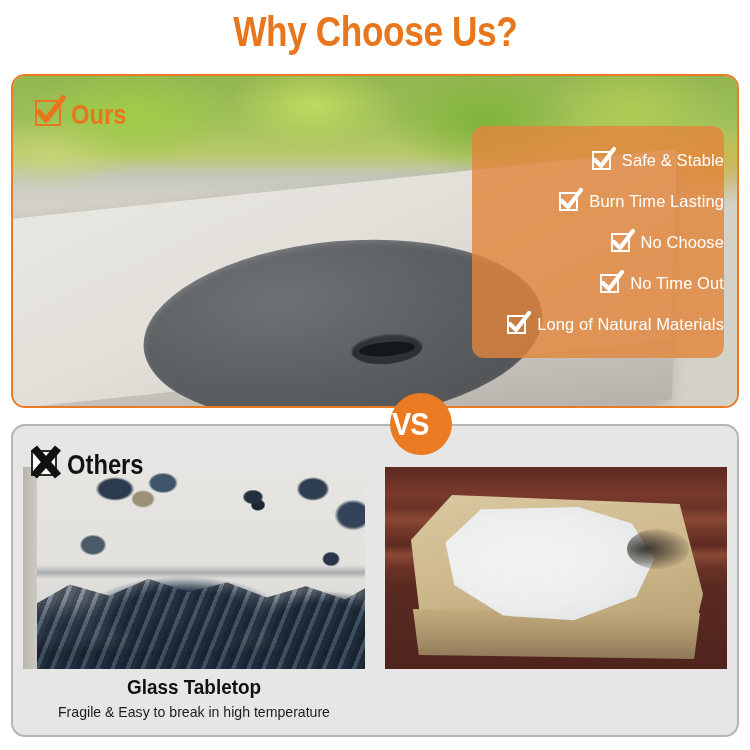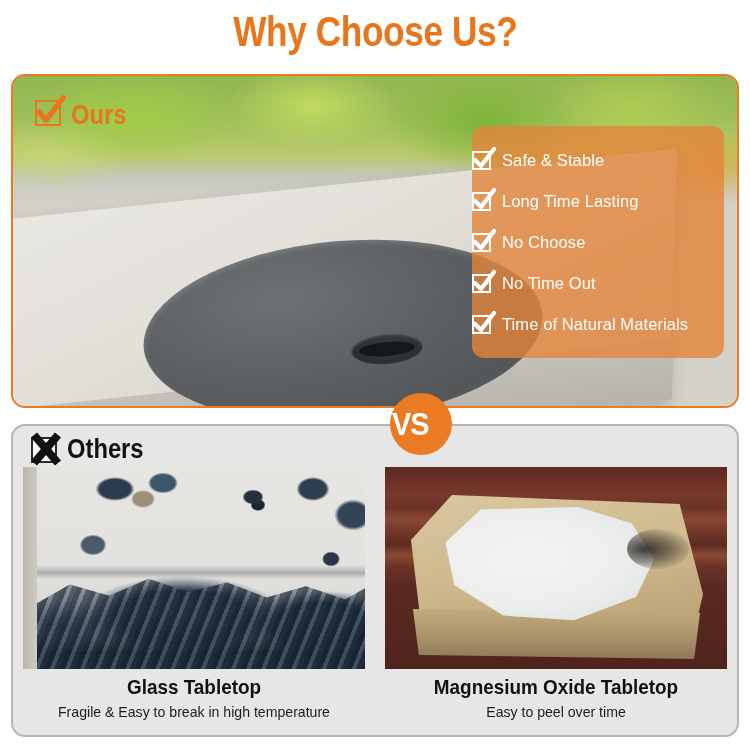--- a/index.html
+++ b/index.html
@@ -156,20 +156,22 @@
     border-radius: 12px;
     z-index: 5;
     padding: 14px 0 0 0;
     box-sizing: border-box;
   }
   .feature-row {
     display: flex;
     align-items: center;
     gap: 11px;
     height: 41px;
+    padding-left: 22px;
+    justify-content: flex-end;
   }
   .check-box-white {
     position: relative;
     width: 19px;
     height: 19px;
     border: 2px solid #ffffff;
     box-sizing: border-box;
     flex: 0 0 auto;
   }
   .check-box-white svg { position: absolute; left: -4px; top: -8px; }
@@ -213,23 +215,22 @@
     height: 313px;
     border: 2px solid #b5b5b5;
     border-radius: 14px;
     background: #e6e6e6;
     overflow: hidden;
     box-sizing: border-box;
   }
   .badge-others {
     position: absolute;
     left: 18px;
-    top: 8px;
-    display: flex;
-    align-items: center;
+    top: 24px;
+    display: flex;
     gap: 10px;
     z-index: 6;
   }
   .x-box {
     position: relative;
     width: 26px;
     height: 26px;
     border: 2px solid #2b2b2b;
     box-sizing: border-box;
     background: #ffffff;
@@ -410,21 +411,21 @@
       </span>
       <span class="feature-label">Safe &amp; Stable</span>
     </div>
 
     <div class="feature-row">
       <span class="check-box-white">
         <svg width="28" height="28" viewBox="0 0 28 28" aria-hidden="true">
           <path d="M5 15 L11 21 L24 4" fill="none" stroke="#ffffff" stroke-width="4.2" stroke-linecap="round" stroke-linejoin="round"></path>
         </svg>
       </span>
-      <span class="feature-label">Long Time Lasting</span>
+      <span class="feature-label">Burn Time Lasting</span>
     </div>
 
     <div class="feature-row">
       <span class="check-box-white">
         <svg width="28" height="28" viewBox="0 0 28 28" aria-hidden="true">
           <path d="M5 15 L11 21 L24 4" fill="none" stroke="#ffffff" stroke-width="4.2" stroke-linecap="round" stroke-linejoin="round"></path>
         </svg>
       </span>
       <span class="feature-label">No Choose</span>
     </div>
@@ -437,21 +438,21 @@
       </span>
       <span class="feature-label">No Time Out</span>
     </div>
 
     <div class="feature-row">
       <span class="check-box-white">
         <svg width="28" height="28" viewBox="0 0 28 28" aria-hidden="true">
           <path d="M5 15 L11 21 L24 4" fill="none" stroke="#ffffff" stroke-width="4.2" stroke-linecap="round" stroke-linejoin="round"></path>
         </svg>
       </span>
-      <span class="feature-label">Time of Natural Materials</span>
+      <span class="feature-label">Long of Natural Materials</span>
     </div>
 
   </div>
 </div>
 
 <div class="vs-badge">
   <span class="vs-text">VS</span>
 </div>
 
 <div class="others-panel">
@@ -481,19 +482,15 @@
         </div>
       </div>
     </div>
   </div>
 
   <div class="caption-row">
     <div class="caption-col">
       <div class="caption-title">Glass Tabletop</div>
       <div class="caption-sub">Fragile &amp; Easy to break in high temperature</div>
     </div>
-    <div class="caption-col">
-      <div class="caption-title">Magnesium Oxide Tabletop</div>
-      <div class="caption-sub">Easy to peel over time</div>
-    </div>
   </div>
 
 </div>
 
 </body></html>

